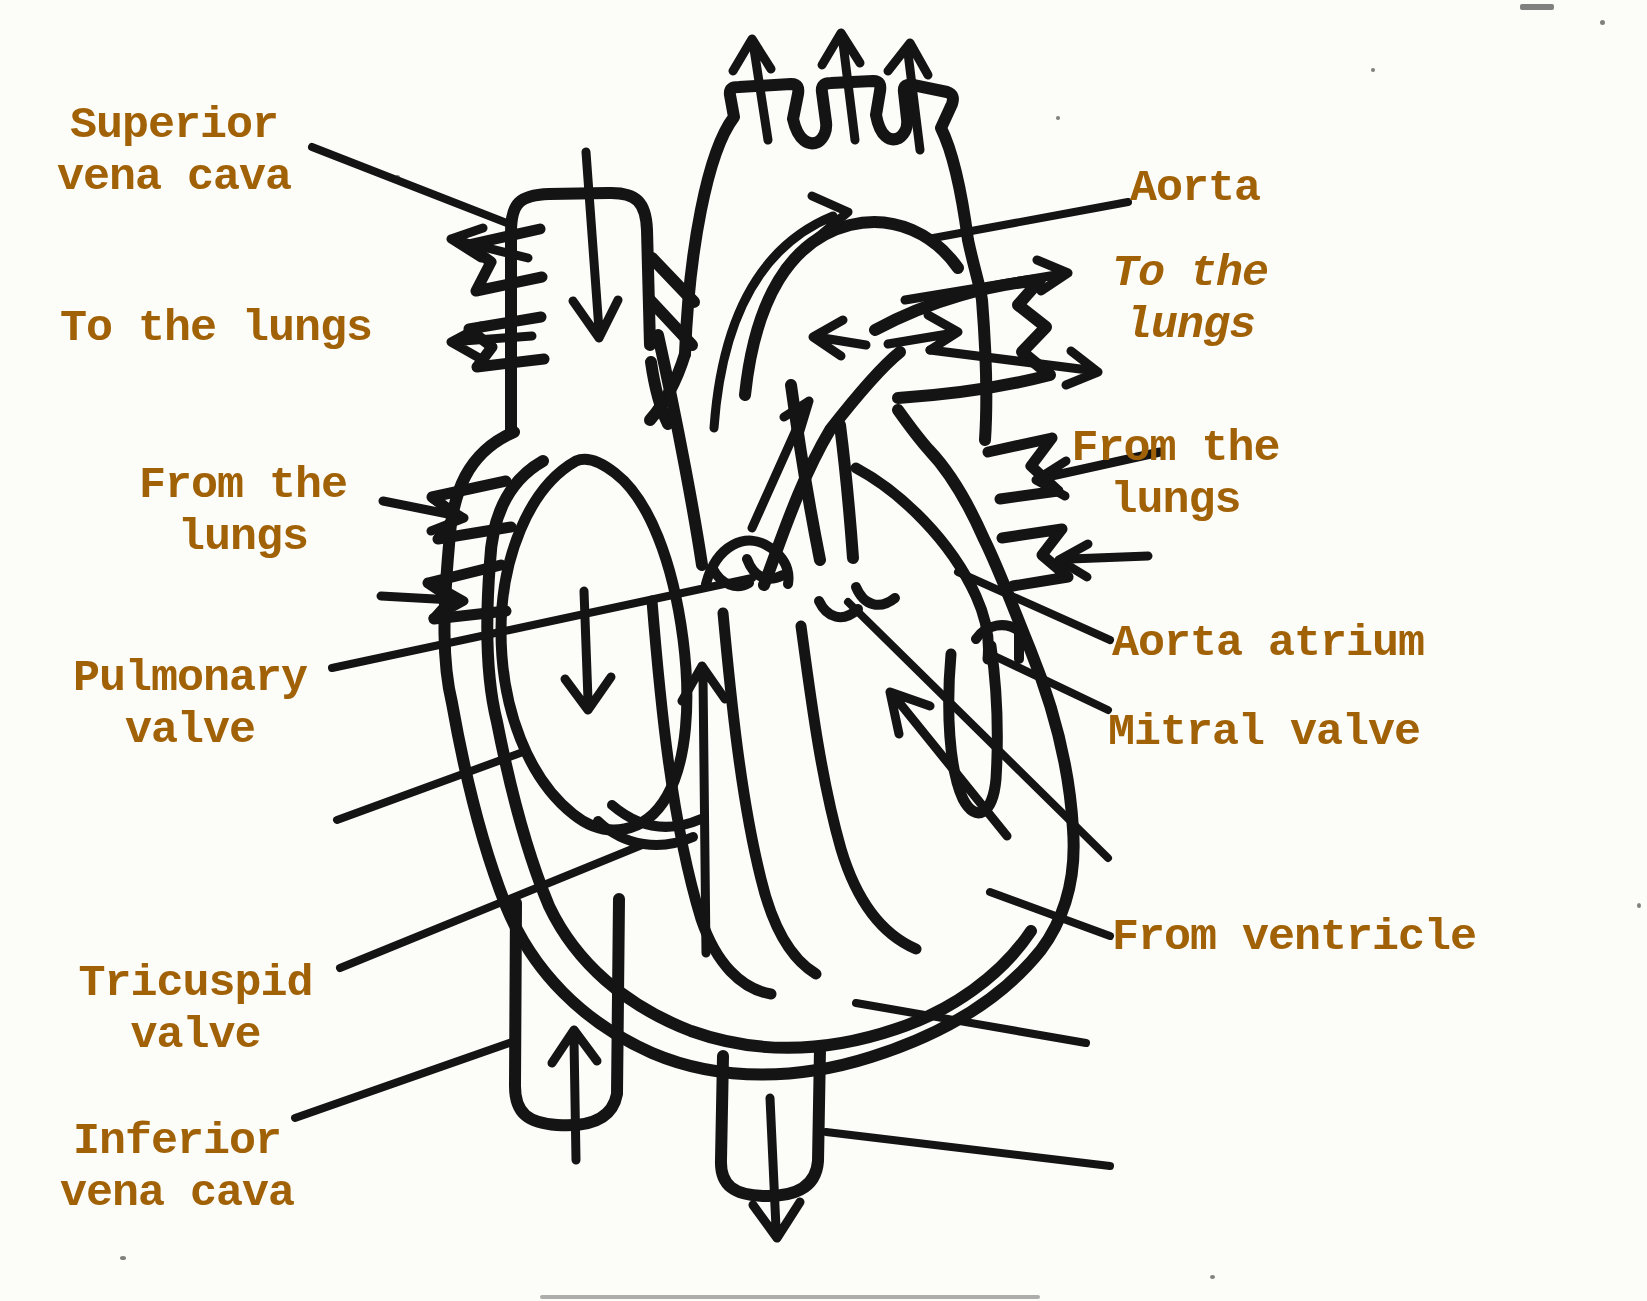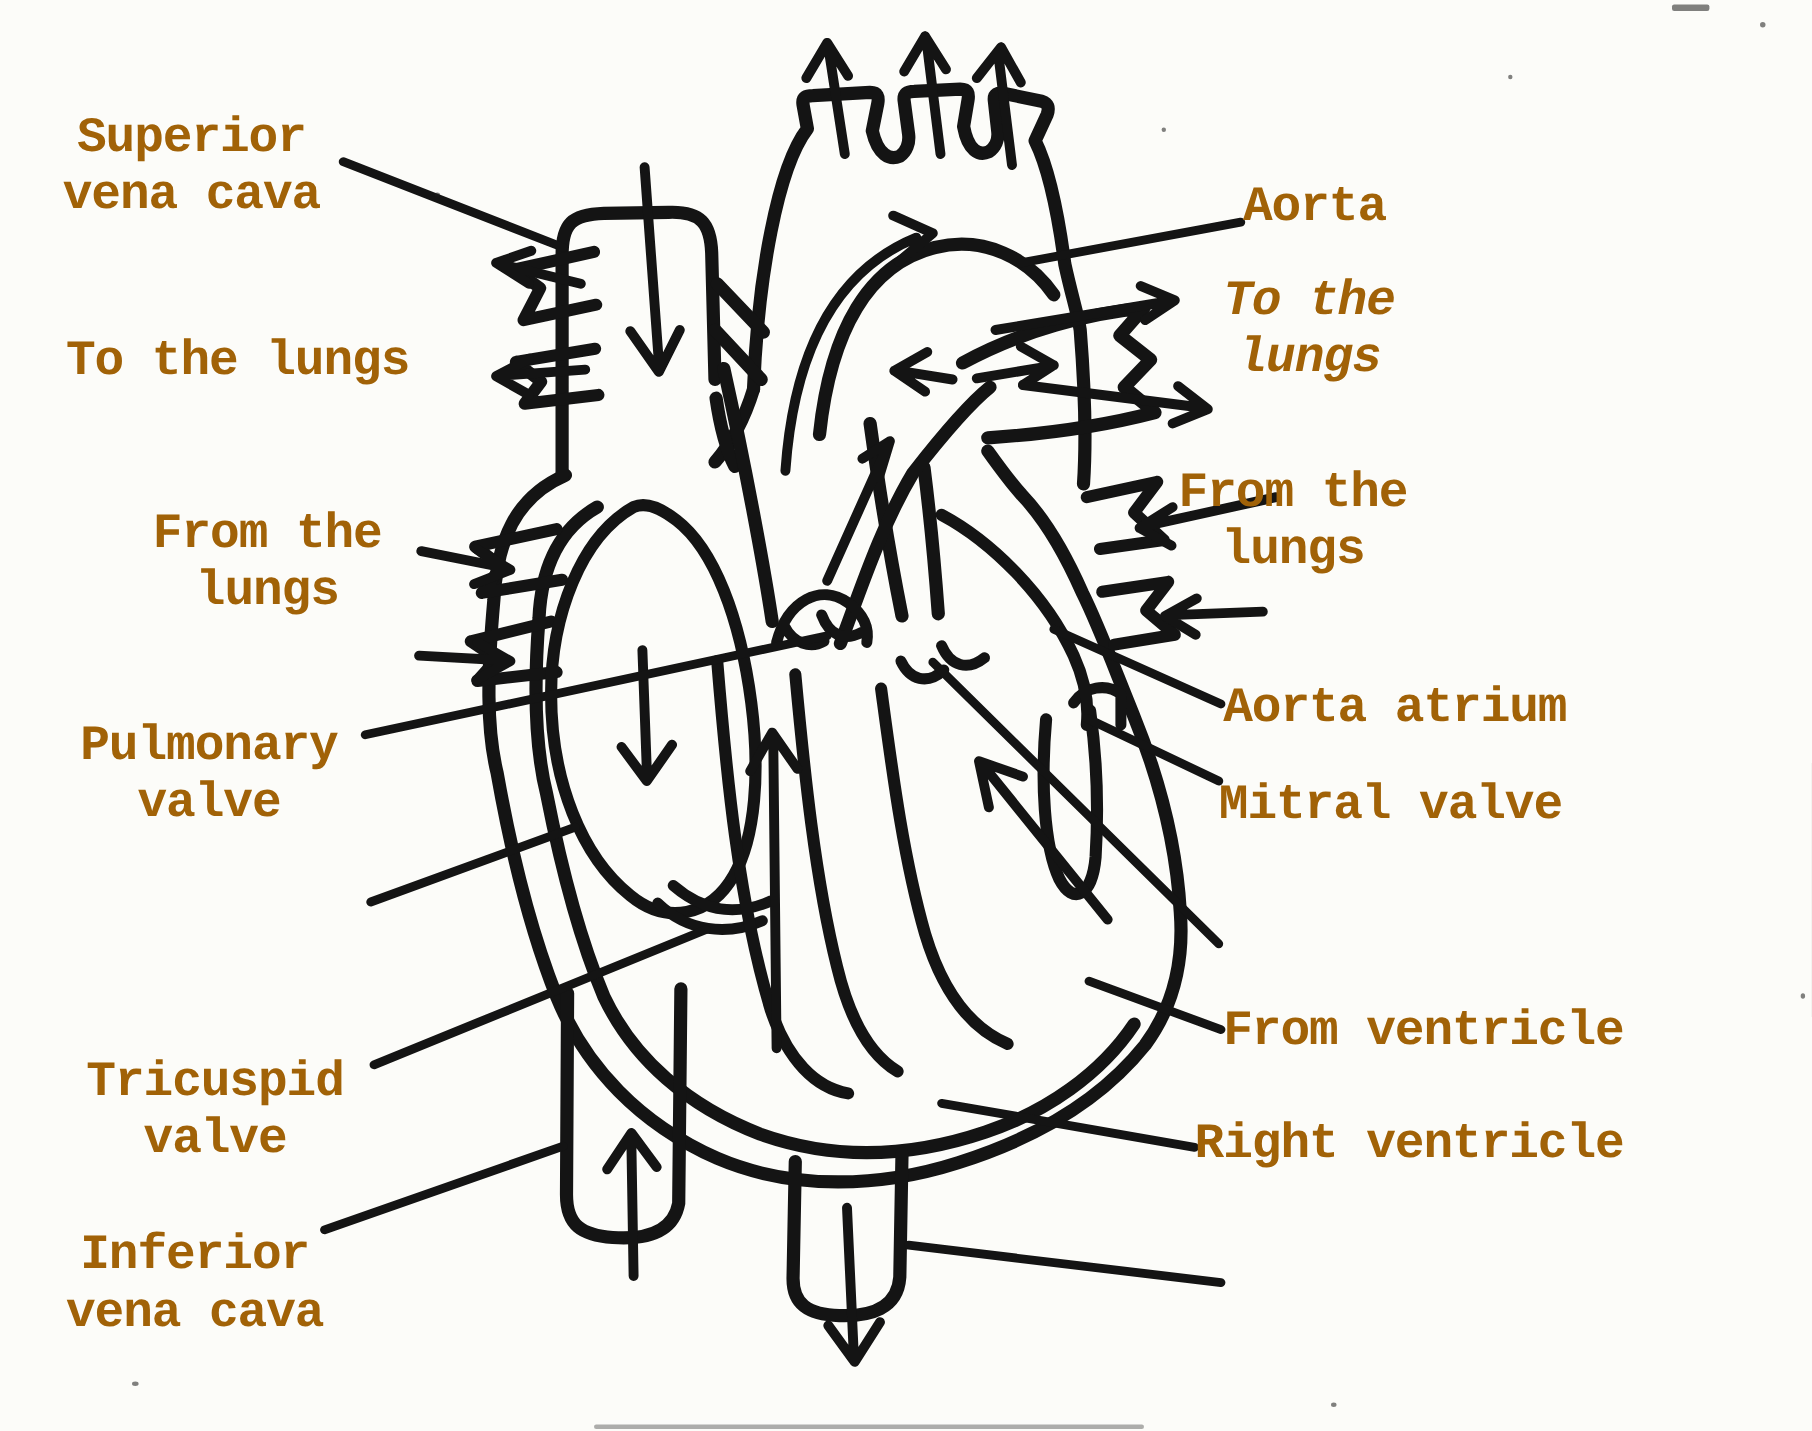--- a/index.html
+++ b/index.html
@@ -153,21 +153,20 @@
   <div class="lbl center" style="left:32px;top:1116px;width:290px;">Inferior
 vena cava</div>
   <div class="lbl" style="left:1130px;top:163px;">Aorta</div>
   <div class="lbl center" style="left:1090px;top:248px;width:200px;font-style:italic;">To the
 lungs</div>
   <div class="lbl center" style="left:1058px;top:423px;width:235px;">From the
 lungs</div>
   <div class="lbl" style="left:1112px;top:618px;">Aorta atrium</div>
   <div class="lbl" style="left:1108px;top:691px;margin-top:16px;">Mitral valve</div>
   <div class="lbl" style="left:1112px;top:912px;">From ventricle</div>
-  <div class="lbl" style="left:1086px;top:1015px;">Right ventricle</div>
 
   <div class="speck" style="left:1520px;top:4px;width:34px;height:6px;border-radius:2px;"></div>
   <div class="speck" style="left:1600px;top:20px;width:5px;height:5px;"></div>
   <div class="speck" style="left:1371px;top:68px;width:4px;height:4px;"></div>
   <div class="speck" style="left:395px;top:175px;width:5px;height:4px;"></div>
   <div class="speck" style="left:1056px;top:116px;width:4px;height:4px;"></div>
   <div class="speck" style="left:1637px;top:903px;width:4px;height:5px;"></div>
   <div class="speck" style="left:120px;top:1256px;width:6px;height:4px;"></div>
   <div class="speck" style="left:1210px;top:1275px;width:5px;height:4px;"></div>
   <div class="speck" style="left:540px;top:1295px;width:500px;height:4px;border-radius:2px;opacity:.35;"></div>

